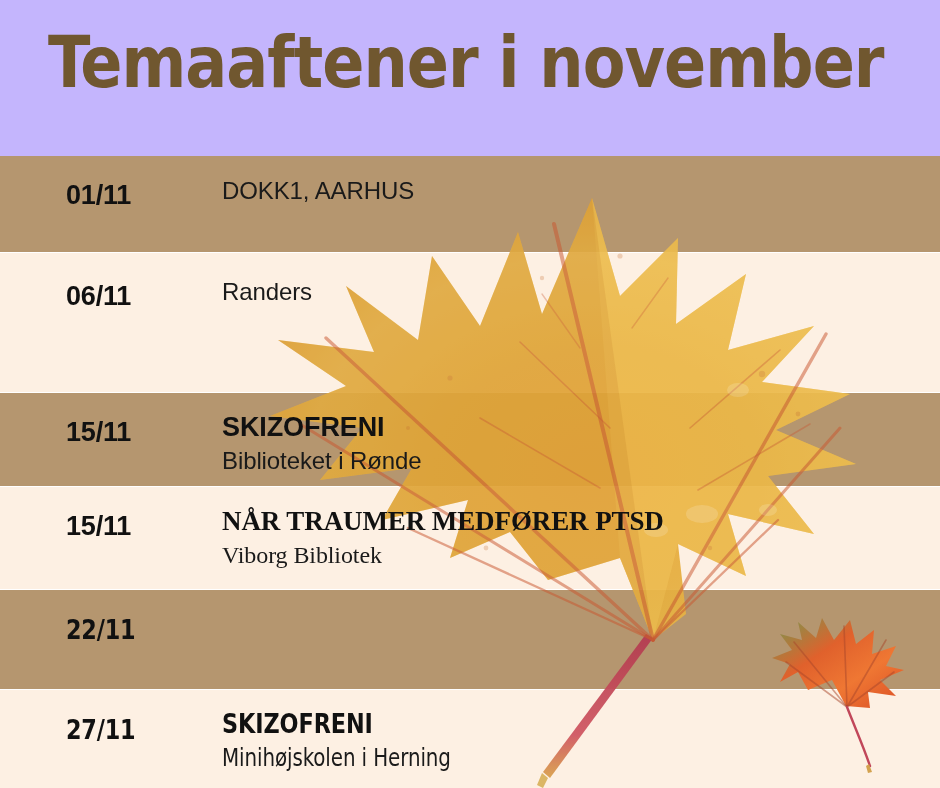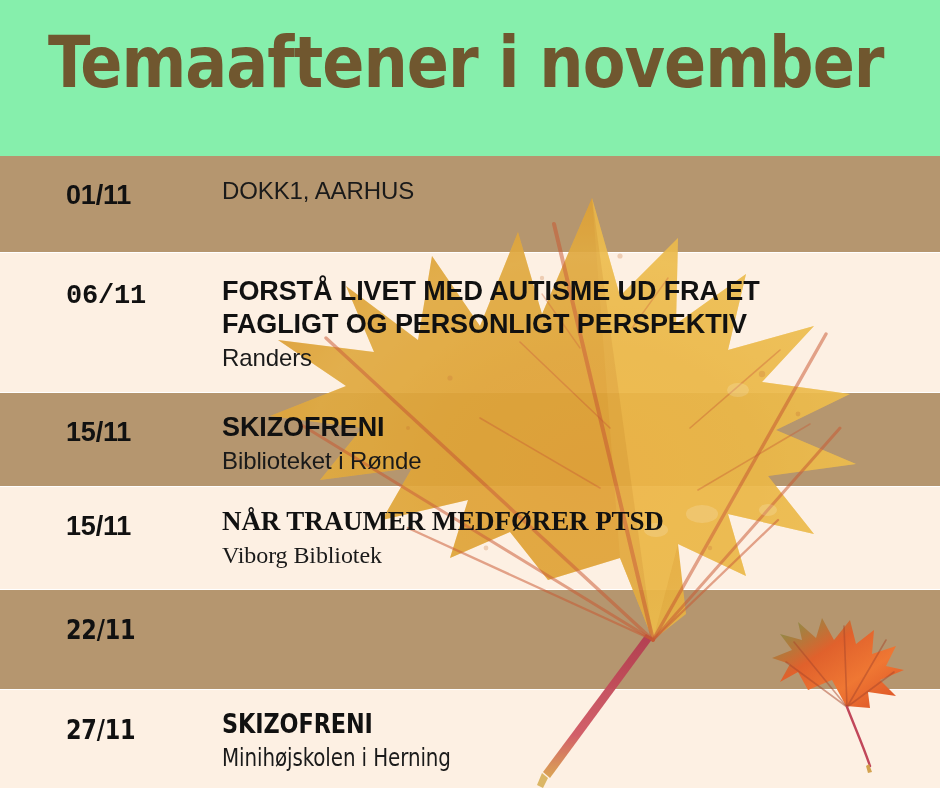--- a/index.html
+++ b/index.html
@@ -21,21 +21,21 @@
     background: #ffffff;
     overflow: hidden;
   }
 
   
   .header {
     position: absolute;
     left: 0; top: 0;
     width: 940px;
     height: 156px;
-    background: #86efac;
+    background: #c4b5fd;
     z-index: 5;
   }
   .poster-title {
     position: absolute;
     left: 48px;
     top: 26px;
     font-family: "DejaVu Sans Condensed", "Liberation Sans Narrow", "Liberation Sans", sans-serif;
     font-size: 72px;
     font-weight: 700;
     letter-spacing: -1px;
@@ -256,24 +256,22 @@
   </div>
 
   <div class="textlayer" id="textlayer">
       <div class="row-text" style="top: 156px; height: 96px;">
         <div class="row-date" style="top: 24px;">01/11</div>
         <div class="row-body" style="top: 18px;">
           <div class="row-venue">DOKK1, AARHUS</div>
         </div>
       </div>
       <div class="row-text" style="top: 253px; height: 139px;">
-        <div class="row-date" style="top: 28px; font-family: Liberation Mono, monospace;">06/11</div>
+        <div class="row-date" style="top: 28px;">06/11</div>
         <div class="row-body" style="top: 22px;">
-          <div class="row-title">FORSTÅ LIVET MED AUTISME UD FRA ET
-FAGLIGT OG PERSONLIGT PERSPEKTIV</div>
           <div class="row-venue">Randers</div>
         </div>
       </div>
       <div class="row-text" style="top: 393px; height: 93px;">
         <div class="row-date" style="top: 24px;">15/11</div>
         <div class="row-body" style="top: 18px;">
           <div class="row-title">SKIZOFRENI</div>
           <div class="row-venue">Biblioteket i Rønde</div>
         </div>
       </div>

